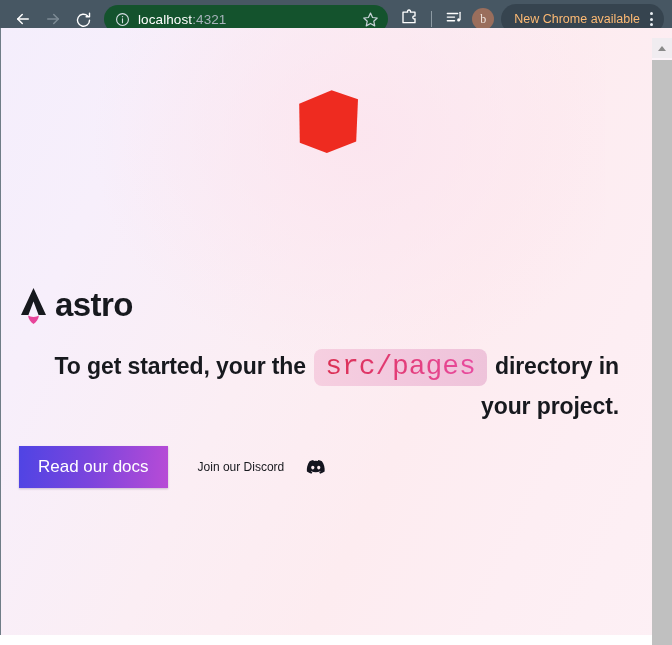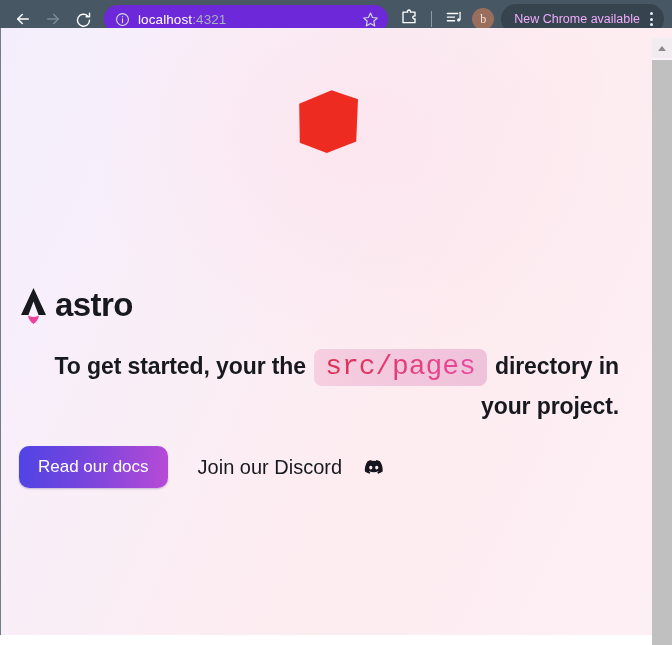--- a/index.html
+++ b/index.html
@@ -29,21 +29,21 @@
     display: flex; align-items: center; justify-content: center;
     border-radius: 50%;
     flex: 0 0 auto;
   }
   .nav-btn svg { display: block; }
 
   .omnibox {
     flex: 1 1 auto;
     height: 28px;
     margin: 0 6px 0 6px;
-    background: #6d28d9;
+    background: #14532d;
     border-radius: 14px;
     display: flex;
     align-items: center;
     padding: 0 8px 0 9px;
     min-width: 0;
   }
   .site-info-icon {
     width: 18px; height: 18px;
     flex: 0 0 auto;
     display: flex; align-items: center; justify-content: center;
@@ -98,21 +98,21 @@
     border-radius: 15px;
     display: flex;
     align-items: center;
     padding: 0 4px 0 13px;
     gap: 2px;
     flex: 0 0 auto;
     margin-left: 3px;
   }
   .update-pill .pill-label {
     font-size: 12.5px;
-    color: #f0abfc;
+    color: #fdba74;
     white-space: nowrap;
   }
   .kebab {
     width: 18px; height: 26px;
     display: flex; flex-direction: column;
     align-items: center; justify-content: center;
     gap: 2.5px;
   }
   .kebab i {
     width: 3px; height: 3px; border-radius: 50%;
@@ -238,36 +238,36 @@
     align-items: center;
     gap: 30px;
     margin-top: 20px;
   }
   .docs-button {
     display: inline-flex;
     align-items: center;
     justify-content: center;
     height: 42px;
     padding: 0 19px;
-    border-radius: 10px;
+    border-radius: 0;
     background: linear-gradient(95deg, #4f44e4 0%, #7b45dd 48%, #b84bd6 100%);
     color: #ffffff;
     font-size: 17px;
     font-weight: 400;
     text-decoration: none;
     box-shadow: 0 1px 2px rgba(60,20,90,0.25);
     border: none;
     cursor: pointer;
     font-family: "Liberation Sans", sans-serif;
   }
   .discord-link {
     display: inline-flex;
     align-items: center;
     gap: 21px;
-    font-size: 20px;
+    font-size: 12px;
     color: #17191e;
     text-decoration: none;
   }
   .discord-icon { display: flex; align-items: center; }
 
   
   .scrollbar {
     position: absolute;
     top: 38px;
     right: 0;

